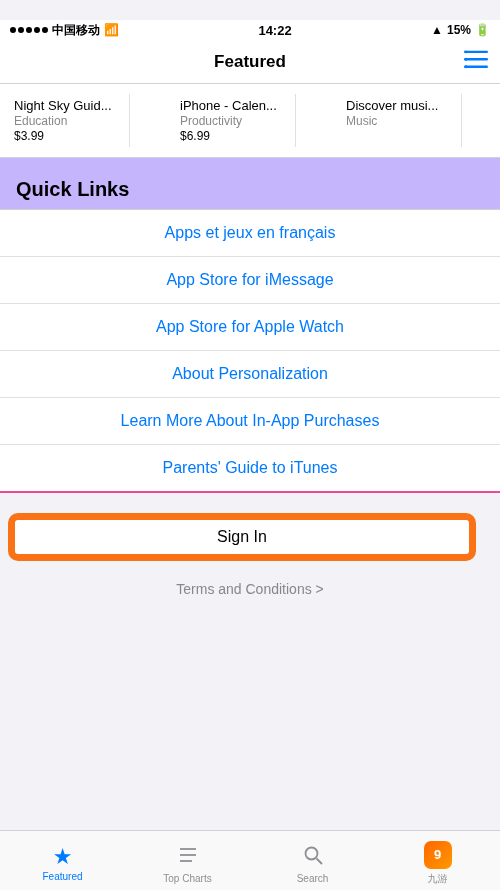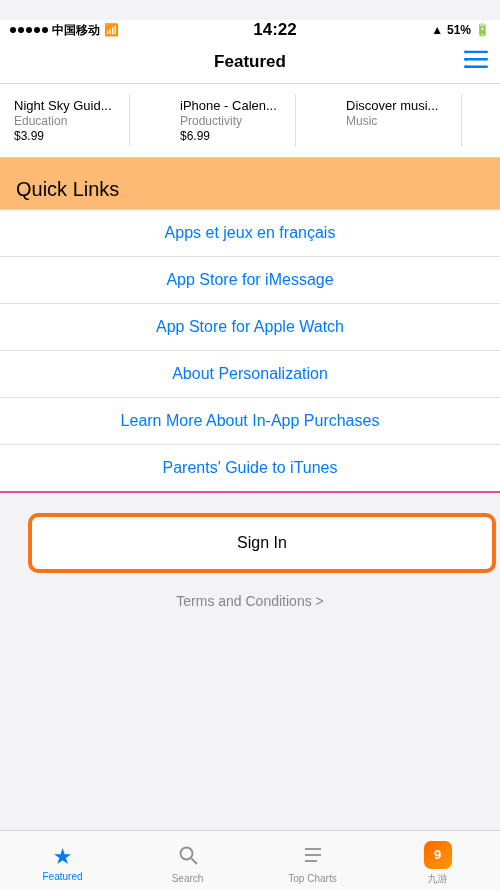--- a/index.html
+++ b/index.html
@@ -21,21 +21,21 @@
       align-items: center;
       justify-content: space-between;
       padding: 0 10px;
       font-size: 12px;
       font-weight: 600;
       margin-top: 20px;
     }
     .status-left { display: flex; align-items: center; gap: 4px; }
     .status-dots { display: flex; gap: 2px; }
     .dot { width: 6px; height: 6px; background: #000; border-radius: 50%; }
-    .status-center { font-size: 17px; font-weight: 600; }
+    .status-center { font-size: 13px; font-weight: 600; }
     .status-right { display: flex; align-items: center; gap: 4px; font-size: 12px; }
 
     
     .nav-bar {
       background: #fff;
       height: 44px;
       display: flex;
       align-items: center;
       justify-content: center;
       border-bottom: 1px solid #d1d1d6;
@@ -80,23 +80,23 @@
     }
     .app-item:last-child { border-right: none; }
     .app-name { font-size: 13px; color: #000; font-weight: 400; overflow: hidden; text-overflow: ellipsis; white-space: nowrap; max-width: 120px; }
     .app-category { font-size: 12px; color: #888; margin-top: 1px; }
     .app-price { font-size: 12px; color: #000; margin-top: 1px; }
 
     
     .section-header {
       padding: 20px 16px 8px 16px;
       font-size: 20px;
-      font-weight: 400;
+      font-weight: 700;
       color: #000;
-      background: #fdba74;
+      background: #c4b5fd;
     }
 
     
     .quick-links-group {
       background: #7f1d1d;
       border-top: 1px solid #d1d1d6;
       border-bottom: 2px solid #ec4899;
       margin-bottom: 20px;
     }
     .quick-link-item {
@@ -127,23 +127,23 @@
       border-radius: 10px;
       background: #fff;
       font-size: 16px;
       color: #000;
       cursor: pointer;
       font-family: inherit;
     }
     .btn-outline-full {
       display: block;
       width: calc(100% - 32px);
-      margin: 0 16px 12px 28px;
-      height: 60px;
-      border: 4px solid #f97316;
+      margin: 0 16px 12px 8px;
+      height: 48px;
+      border: 7px solid #f97316;
       border-radius: 10px;
       background: #fff;
       font-size: 16px;
       color: #000;
       cursor: pointer;
       font-family: inherit;
     }
 
     
     .terms-row {
@@ -200,21 +200,21 @@
       <div class="dot"></div>
       <div class="dot"></div>
       <div class="dot"></div>
     </div>
     <span>中国移动</span>
     <span>📶</span>
   </div>
   <div class="status-center">14:22</div>
   <div class="status-right">
     <span>▲</span>
-    <span>51%</span>
+    <span>15%</span>
     <span>🔋</span>
   </div>
 </div>
 
 <div class="nav-bar">
   <span class="nav-title">Featured</span>
   <div class="nav-right">
     <svg width="24" height="18" viewBox="0 0 24 18" fill="#007aff">
       <rect x="0" y="0" width="24" height="2.5" rx="1.2"></rect>
       <rect x="0" y="7.5" width="24" height="2.5" rx="1.2"></rect>
@@ -287,38 +287,38 @@
 
   <div class="tab-item active">
     <span class="tab-icon">★</span>
     <span class="tab-label">Featured</span>
   </div>
 
 
   <div class="tab-item">
     <span class="tab-icon" style="font-size:20px;">
       <svg width="24" height="24" viewBox="0 0 24 24" fill="none" stroke="#8e8e93" stroke-width="1.8">
-        <circle cx="10.5" cy="10.5" r="6"></circle>
-        <line x1="15.5" y1="15.5" x2="21" y2="21"></line>
-      </svg>
-    </span>
-    <span class="tab-label">Search</span>
-  </div>
-
-  <div class="tab-item">
-    <span class="tab-icon" style="font-size:20px;">
-      <svg width="24" height="24" viewBox="0 0 24 24" fill="none" stroke="#8e8e93" stroke-width="1.8">
         <line x1="4" y1="6" x2="20" y2="6"></line>
         <line x1="4" y1="12" x2="20" y2="12"></line>
         <line x1="4" y1="18" x2="16" y2="18"></line>
       </svg>
     </span>
     <span class="tab-label">Top Charts</span>
   </div>
 
   <div class="tab-item">
+    <span class="tab-icon" style="font-size:20px;">
+      <svg width="24" height="24" viewBox="0 0 24 24" fill="none" stroke="#8e8e93" stroke-width="1.8">
+        <circle cx="10.5" cy="10.5" r="6"></circle>
+        <line x1="15.5" y1="15.5" x2="21" y2="21"></line>
+      </svg>
+    </span>
+    <span class="tab-label">Search</span>
+  </div>
+
+  <div class="tab-item">
     <span class="tab-icon">
       <span style="display:inline-block;width:28px;height:28px;border-radius:7px;background:linear-gradient(135deg,#ff6600,#ff9900);text-align:center;line-height:28px;font-size:13px;color:#fff;font-weight:700;">9</span>
     </span>
     <span class="tab-label" style="color:#8e8e93;">九游</span>
   </div>
 
 </div>
 
 </body></html>

